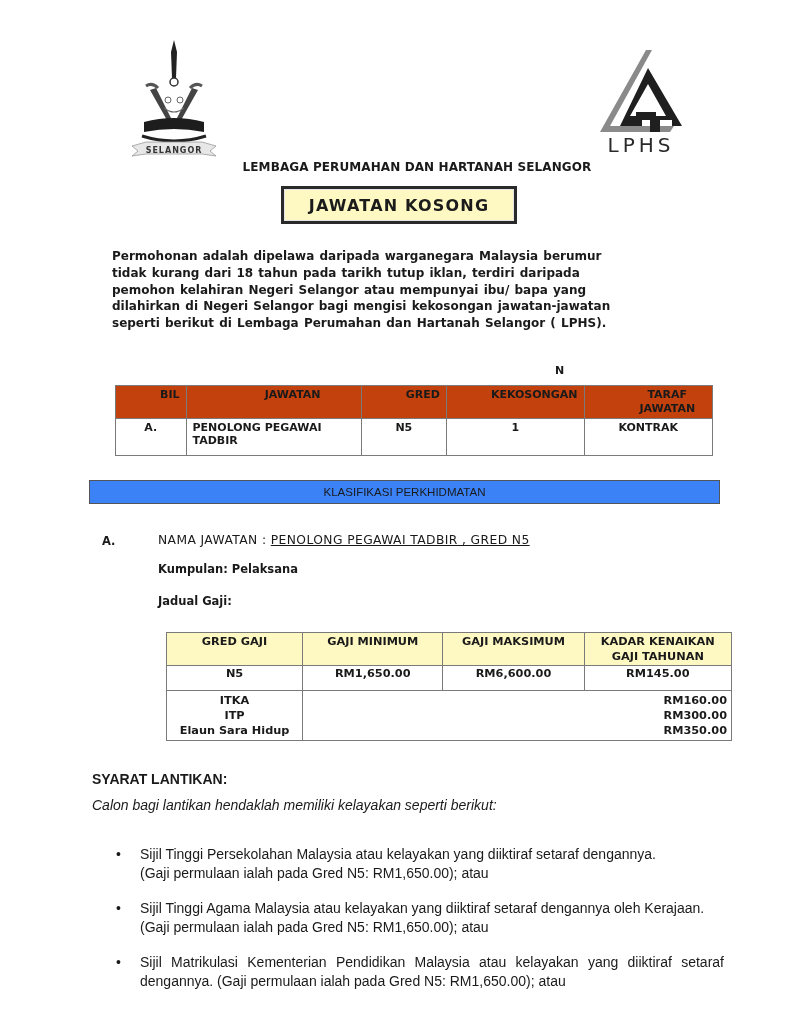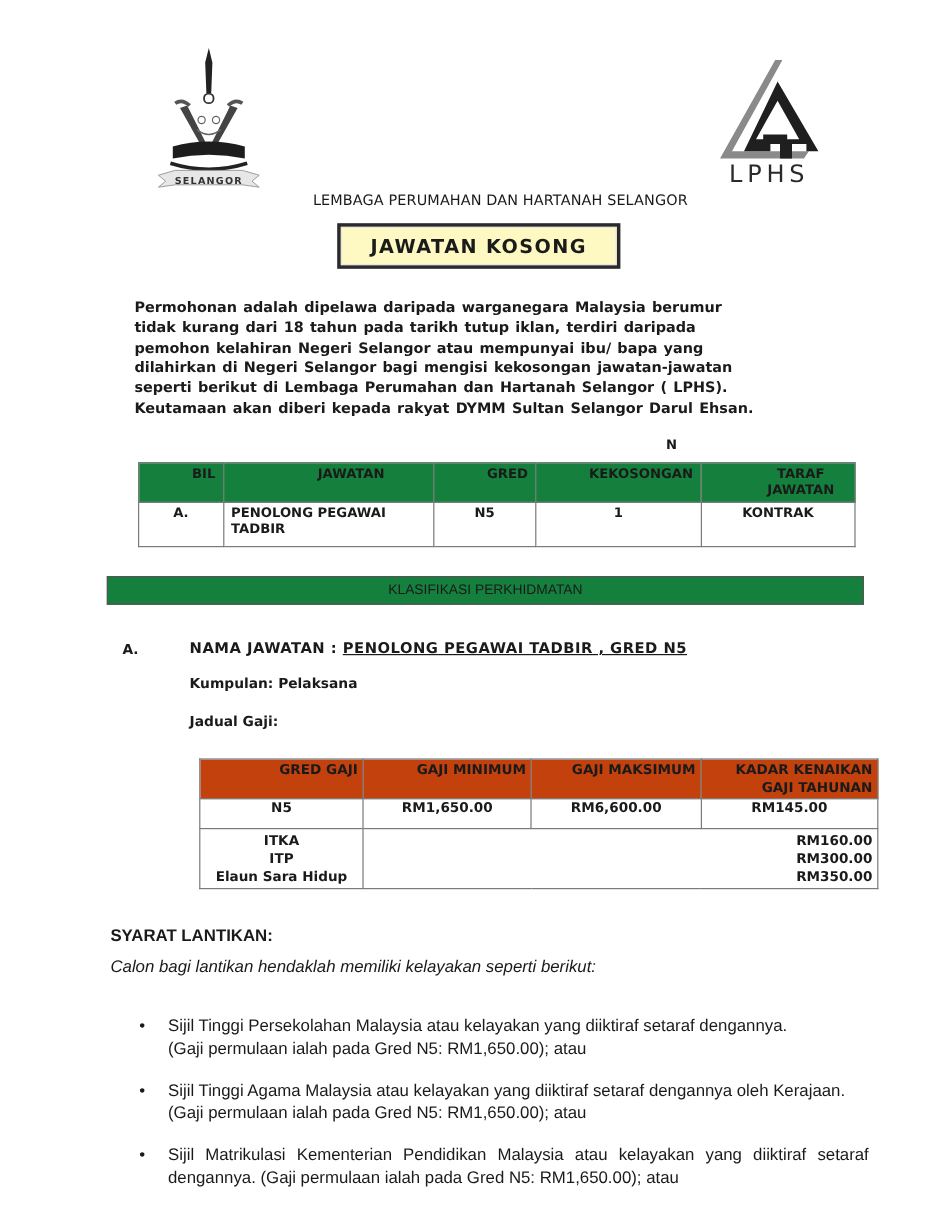--- a/index.html
+++ b/index.html
@@ -5,49 +5,49 @@
   html, body { margin: 0; padding: 0; background: #ffffff; }
   body { width: 791px; height: 1024px; position: relative; overflow: hidden; color: #1a1a1a; }
   .abs { position: absolute; }
   .sans { font-family: "DejaVu Sans", sans-serif; }
   .lib { font-family: "Liberation Sans", sans-serif; }
 
   
   #selangor-crest { left: 128px; top: 38px; width: 92px; height: 122px; }
   #lphs-logo { left: 596px; top: 46px; width: 90px; height: 110px; }
 
-  .org-name { left: 0; width: 786px; top: 160px; text-align: center; font-weight: normal; font-size: 12px; letter-spacing: 0.1px; }
+  .org-name { left: 0; width: 786px; top: 160px; text-align: center; font-weight: bold; font-size: 12px; letter-spacing: 0.1px; }
   .org-name span { position: relative; left: 24px; }
 
   .title-box { left: 281px; top: 186px; width: 236px; height: 38px; background: #2a2a2a; padding: 3px; box-sizing: border-box; }
   .title-box .inner { width: 100%; height: 100%; background: #fef9c3; border: 1px solid #e5e5e5; box-sizing: border-box; display: flex; align-items: center; justify-content: center; font-weight: bold; font-size: 16px; letter-spacing: 1.2px; color: #1b1b1b; }
 
   .intro { left: 112px; top: 248px; width: 598px; font-size: 12px; font-weight: bold; line-height: 16.8px; text-align: justify; text-align-last: left; word-spacing: 1px; }
   .intro p { margin: 0; }
 
   .stray-n { left: 555px; top: 364px; font-size: 11px; font-weight: bold; }
 
   table { border-collapse: collapse; }
   .vac-table { left: 115px; top: 385px; width: 598px; font-size: 11px; font-weight: bold; }
   .vac-table th, .vac-table td { border: 1px solid #7a7a7a; padding: 2px 6px; vertical-align: top; }
-  .vac-table th { background: #15803d; height: 27px; text-align: center; line-height: 14px; padding-left: 44px; }
+  .vac-table th { background: #c2410c; height: 27px; text-align: center; line-height: 14px; padding-left: 44px; }
   .vac-table td { height: 32px; text-align: center; }
   .vac-table td.left { text-align: left; margin-top: 24px; }
 
-  .section-bar { left: 89px; top: 480px; width: 631px; height: 24px; background: #15803d; border: 1px solid #555; box-sizing: border-box; display: flex; align-items: center; justify-content: center; font-size: 11.5px; }
+  .section-bar { left: 89px; top: 480px; width: 631px; height: 24px; background: #3b82f6; border: 1px solid #555; box-sizing: border-box; display: flex; align-items: center; justify-content: center; font-size: 11.5px; }
 
   .a-label { left: 102px; top: 534px; font-weight: bold; font-size: 11.5px; }
-  .job-line { left: 158px; top: 533px; font-weight: bold; font-size: 12.3px; letter-spacing: 0.4px; text-align: center; }
+  .job-line { left: 158px; top: 533px; font-weight: normal; font-size: 12.3px; letter-spacing: 0.4px; text-align: center; }
   .job-line .ul { text-decoration: underline; }
   .kumpulan { left: 158px; top: 562px; font-weight: bold; font-size: 11.5px; }
   .jadual { left: 158px; top: 594px; font-weight: bold; font-size: 11.5px; }
 
   .pay-table { left: 166px; top: 632px; width: 566px; font-size: 11.3px; font-weight: bold; }
   .pay-table th, .pay-table td { border: 1px solid #7a7a7a; padding: 1px 4px; }
-  .pay-table th { background: #c2410c; height: 30px; text-align: right; vertical-align: top; line-height: 15px; }
+  .pay-table th { background: #fef9c3; height: 30px; text-align: center; vertical-align: top; line-height: 15px; }
   .pay-table td { text-align: center; height: 22px; vertical-align: top; }
   .pay-table td.allow-labels { line-height: 15px; padding-top: 2px; padding-bottom: 2px; }
   .pay-table td.allow-values { text-align: right; line-height: 15px; padding-top: 2px; padding-bottom: 2px; }
 
   .syarat { left: 92px; top: 771px; font-weight: bold; font-size: 14px; }
   .calon { left: 92px; top: 797px; font-size: 14px; font-style: italic; }
 
   .bullets { left: 116px; top: 845px; width: 608px; font-size: 14px; line-height: 19px; margin: 0; padding: 0; list-style: none; }
   .bullets li { position: relative; padding-left: 24px; margin-bottom: 16px; }
   .bullets li .dot { position: absolute; left: 0; top: 0; }
@@ -88,21 +88,20 @@
 <div class="abs title-box sans">
   <div class="inner">JAWATAN KOSONG</div>
 </div>
 
 <div class="abs intro sans">
   <p>Permohonan adalah dipelawa daripada warganegara Malaysia berumur</p>
   <p>tidak kurang dari  18  tahun pada  tarikh tutup iklan, terdiri daripada</p>
   <p>pemohon kelahiran Negeri Selangor atau mempunyai  ibu/ bapa yang</p>
   <p>dilahirkan di Negeri  Selangor  bagi mengisi  kekosongan jawatan-jawatan</p>
   <p>seperti  berikut  di Lembaga Perumahan dan  Hartanah  Selangor ( LPHS).</p>
-  <p>Keutamaan akan diberi kepada rakyat DYMM Sultan Selangor Darul Ehsan.</p>
 </div>
 
 <div class="abs stray-n sans">N</div>
 
 <table class="abs vac-table sans">
   <colgroup>
       <col style="width:48px">
       <col style="width:237px">
       <col style="width:64px">
       <col style="width:101px">

